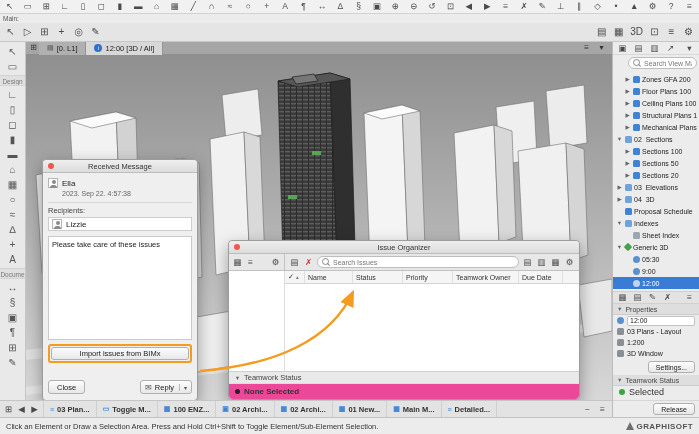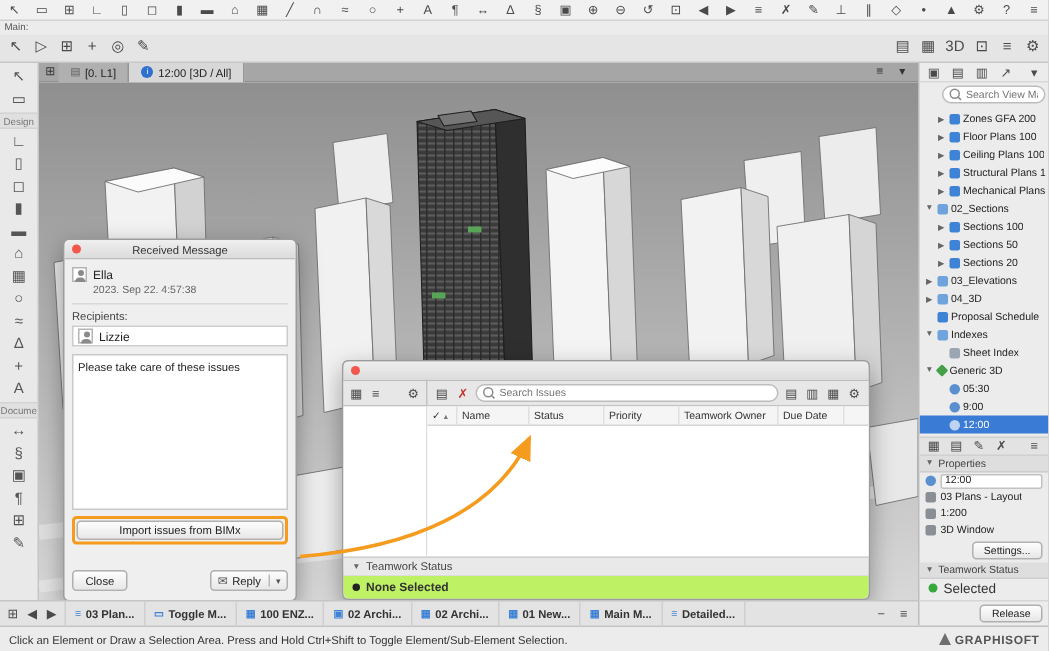--- a/index.html
+++ b/index.html
@@ -65,21 +65,21 @@
   .mag::before{content:"";position:absolute;left:0;top:0;width:5px;height:5px;border:1px solid #8a8a8a;border-radius:50%;}
   .mag::after{content:"";position:absolute;left:5px;top:5.5px;width:3px;height:1.2px;background:#8a8a8a;transform:rotate(45deg);}
   .io-body{flex:1;display:flex;min-height:0;}
   .io-sidepane{width:56px;background:#fff;border-right:1px solid #dcdcdc;}
   .io-list{flex:1;display:flex;flex-direction:column;background:#fff;min-width:0;}
   .io-cols{height:13px;display:flex;background:#f5f5f5;border-bottom:1px solid #d5d5d5;font-size:7px;color:#333;flex:0 0 auto;}
   .io-col{padding:0 3px;border-right:1px solid #e0e0e0;display:flex;align-items:center;gap:2px;overflow:hidden;white-space:nowrap;flex:0 0 auto;}
   .io-col-check{width:20px;}
   .io-rows{flex:1;background:#fff;}
   .io-team{height:12px;background:#e9e9e9;border-top:1px solid #cfcfcf;display:flex;align-items:center;gap:3px;padding:0 5px;font-size:7.5px;color:#444;flex:0 0 auto;}
-  .io-none{height:16px;display:flex;align-items:center;gap:4px;padding:0 6px;background:#bef264;font-weight:bold;font-size:8px;border-top:1px solid #ddd;border-radius:0 0 4px 4px;flex:0 0 auto;}
+  .io-none{height:16px;display:flex;align-items:center;gap:4px;padding:0 6px;background:#ec4899;font-weight:bold;font-size:8px;border-top:1px solid #ddd;border-radius:0 0 4px 4px;flex:0 0 auto;}
   .dot-black{width:5px;height:5px;border-radius:50%;background:#222;}
   .tiny-sort{font-size:5.5px;color:#777;}
   
   .rpanel{position:absolute;top:42px;right:0;width:87px;height:375px;background:#ececec;border-left:1px solid #bcbcbc;display:flex;flex-direction:column;overflow:hidden;}
   .rp-icons{height:13px;display:flex;align-items:center;gap:5px;padding:0 4px;border-bottom:1px solid #d8d8d8;flex:0 0 auto;}
   .rp-icons .icon:last-child{margin-left:auto;}
   .rp-search{height:16px;display:flex;align-items:center;padding:1px 2px;flex:0 0 auto;margin-left:13px;}
   .tree{flex:0 0 auto;padding:2px 0;}
   .tree-item{height:12px;display:flex;align-items:center;gap:2px;padding-right:2px;overflow:hidden;}
   .chev{width:7px;font-size:5.5px;color:#666;text-align:center;flex:0 0 auto;}
@@ -302,20 +302,21 @@
         <rect x="268" y="198" width="11" height="4" fill="#58a558"></rect>
         <circle cx="300" cy="240" r="2.4" fill="#6fa05c"></circle>
         <circle cx="312" cy="244" r="2" fill="#6fa05c"></circle>
         <circle cx="284" cy="238" r="2" fill="#6fa05c"></circle>
         <circle cx="336" cy="232" r="2.2" fill="#6fa05c"></circle>
       </svg>
 
       <div class="issue-dialog">
         <div class="dlg-title">
           <span class="dot-close"></span>
+          <span class="dlg-title-text">Issue Organizer</span>
         </div>
         <div class="io-toolbar">
           <div class="io-left">
             <span class="icon">▦</span>
             <span class="icon">≡</span>
             <span class="icon">⚙</span>
           </div>
           <div class="io-main">
             <span class="icon">▤</span>
             <span class="icon del">✗</span>

